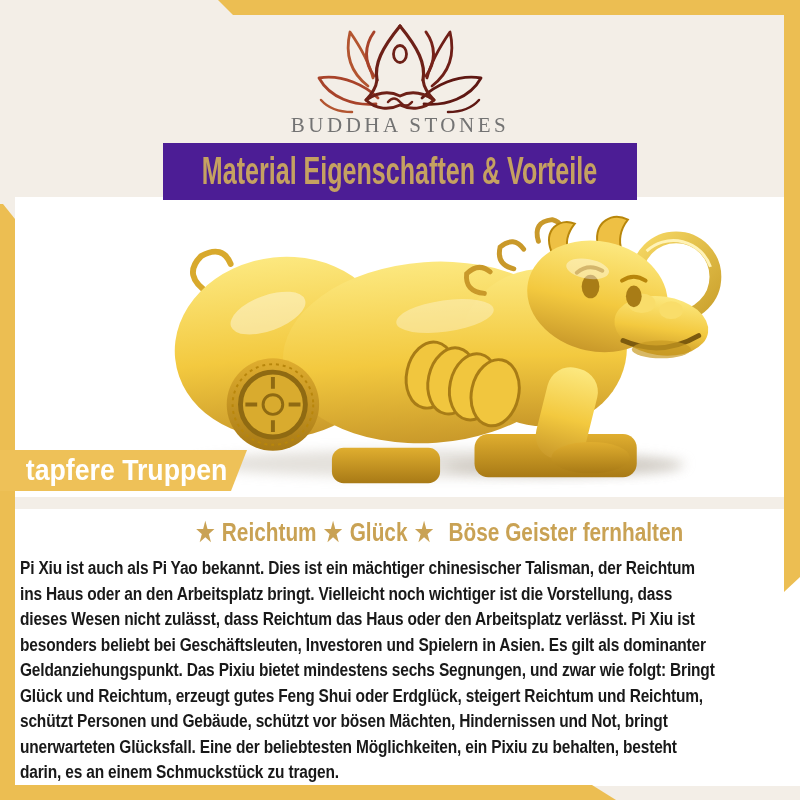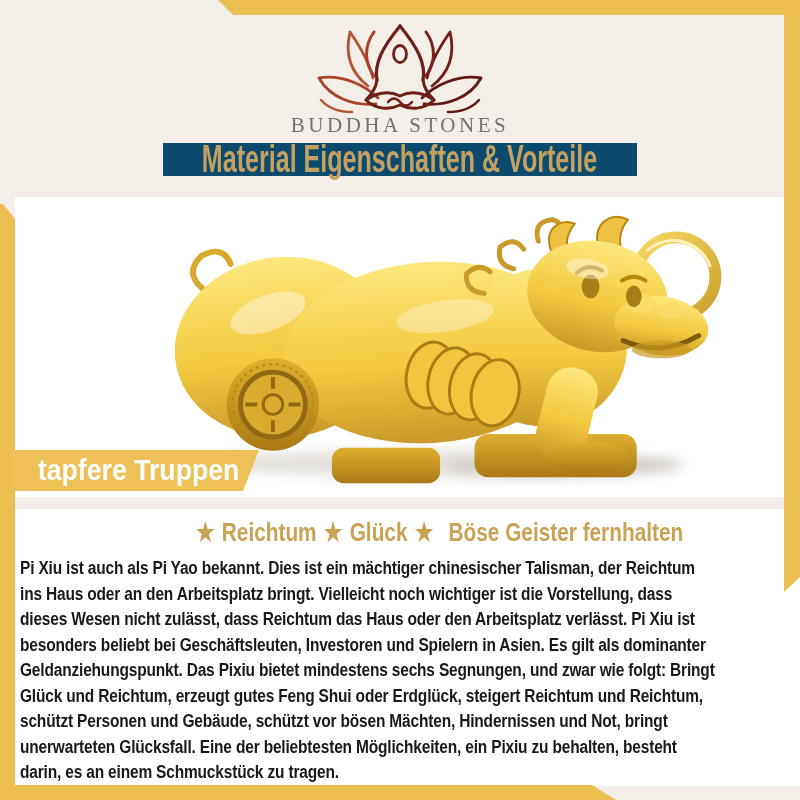--- a/index.html
+++ b/index.html
@@ -19,34 +19,34 @@
     clip-path:polygon(0 0,592px 0,616px 100%,0 100%);}
   
   .logo-svg{position:absolute;left:316px;top:22px;width:168px;height:92px;z-index:2;}
   .brand-name{
     position:absolute;left:0;top:113px;width:800px;text-align:center;z-index:2;
     font-family:"Liberation Serif",serif;font-size:21px;letter-spacing:3.5px;
     color:#737373;white-space:nowrap;
   }
   
   .title-banner{
-    position:absolute;left:163px;top:143px;width:474px;height:33px;
-    background:#0c4a6e;z-index:2;display:flex;align-items:center;justify-content:center;
+    position:absolute;left:163px;top:143px;width:474px;height:57px;
+    background:#4c1d95;z-index:2;display:flex;align-items:center;justify-content:center;
   }
   .title-text{
     font-size:38px;font-weight:bold;color:#c5a161;white-space:nowrap;
     transform:scaleX(0.66);transform-origin:center;letter-spacing:0;
   }
   
   .photo-panel{position:absolute;left:15px;top:197px;width:785px;height:300px;
     background:#ffffff;z-index:1;}
   .pendant-svg{position:absolute;left:145px;top:200px;width:600px;height:295px;z-index:2;}
   
   .ribbon{
-    position:absolute;left:12px;top:450px;width:247px;height:41px;background:#eec158;z-index:6;
+    position:absolute;left:0;top:450px;width:247px;height:41px;background:#eec158;z-index:6;
     clip-path:polygon(0 0,100% 0,231px 100%,0 100%);
     display:flex;align-items:center;
   }
   .ribbon-label{
     color:#ffffff;font-weight:bold;font-size:29px;white-space:nowrap;
     padding-left:28px;transform:scaleX(0.92);transform-origin:left center;
   }
   
   .lower-panel{position:absolute;left:0;top:509px;width:800px;height:277px;
     background:#ffffff;z-index:1;}

